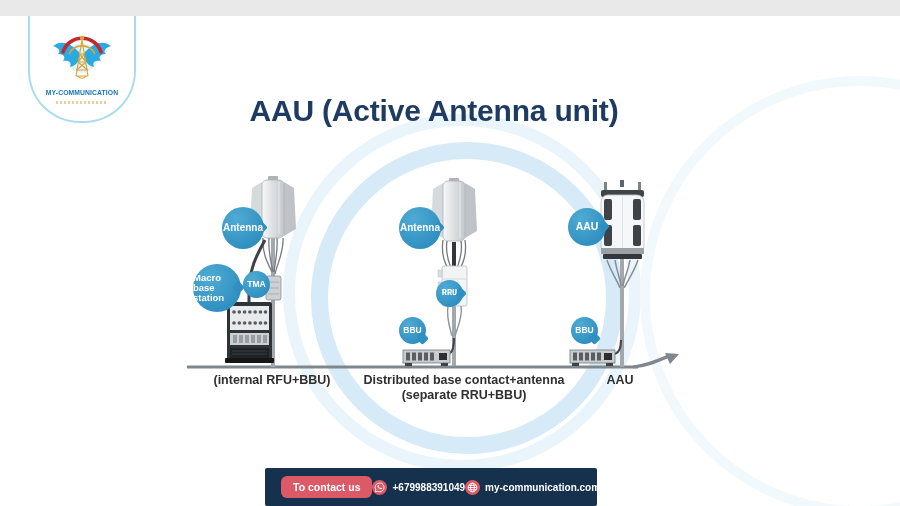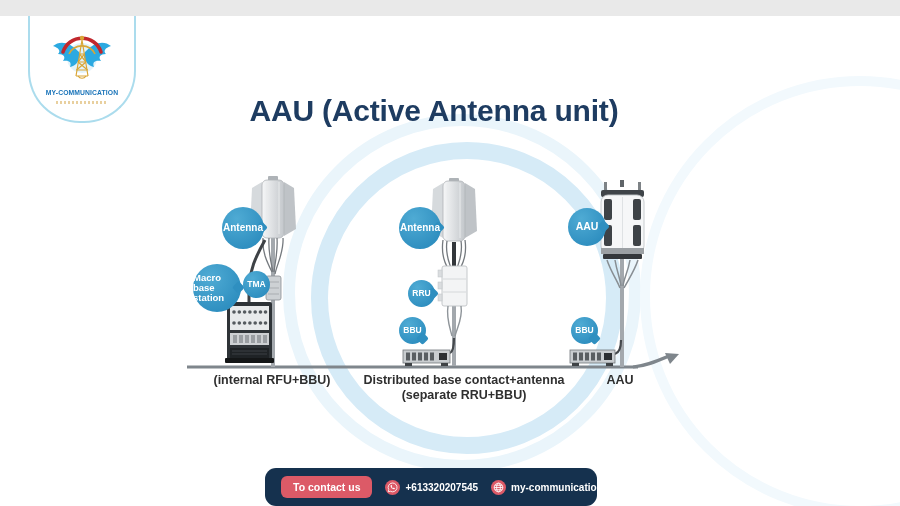--- a/index.html
+++ b/index.html
@@ -46,36 +46,36 @@
   .bubble::after{
     content:"";position:absolute;width:9px;height:9px;background:#2f8fc0;
     transform:rotate(45deg);right:-2px;top:50%;margin-top:-5px;z-index:-1;border-radius:2px;
   }
   .tail-br::after{top:auto;bottom:1px;right:-1px;}
   .no-tail::after{display:none;}
   .b-antenna1{left:222px;top:191px;width:42px;height:42px;font-size:10px;}
   .b-macro{left:193px;top:248px;width:48px;height:48px;font-size:9.5px;}
   .b-tma{left:243px;top:255px;width:27px;height:27px;font-size:8.5px;}
   .b-antenna2{left:399px;top:191px;width:42px;height:42px;font-size:10px;}
-  .b-rru{left:408px;top:264px;width:27px;height:27px;font-size:8.5px;}
+  .b-rru{left:436px;top:264px;width:27px;height:27px;font-size:8.5px;font-family:Liberation Mono, monospace;}
   .b-bbu2{left:399px;top:301px;width:27px;height:27px;font-size:8.5px;}
   .b-aau{left:568px;top:192px;width:38px;height:38px;font-size:10.5px;}
   .b-bbu3{left:571px;top:301px;width:27px;height:27px;font-size:8.5px;}
 
   
   .caption{position:absolute;text-align:center;color:#2f2f2f;font-weight:bold;
     font-size:12.5px;line-height:1.22;z-index:3;top:357px;}
   .cap1{left:173px;width:198px;}
   .cap2{left:363px;width:202px;}
   .cap3{left:570px;width:100px;}
 
   
   .footer{
     position:absolute;left:265px;top:452px;width:332px;height:38px;background:#15314e;
-    border-radius:11px;display:flex;align-items:center;padding:0 16px;gap:13px;
+    border-radius:2px;display:flex;align-items:center;padding:0 16px;
     z-index:6;box-sizing:border-box;
   }
   .contact-btn{
     background:#dc5a67;color:#fff;font-size:10.5px;font-weight:bold;font-family:inherit;
     padding:5px 12px;border-radius:6px;border:none;white-space:nowrap;cursor:pointer;
   }
   .f-item{display:flex;align-items:center;gap:5px;color:#fff;font-size:10px;
     font-weight:bold;white-space:nowrap;cursor:pointer;}
   .f-icon{width:15px;height:15px;display:block;}
 </style>
@@ -297,21 +297,21 @@
   </div>
 
   <div class="footer">
     <button class="contact-btn">To contact us</button>
     <div class="f-item">
       <svg class="f-icon" viewBox="0 0 16 16">
         <circle cx="8" cy="8" r="8" fill="#dc5a67"></circle>
         <path d="M8 3.2a4.7 4.7 0 0 0-4 7.1L3.4 12.6l2.4-.6A4.7 4.7 0 1 0 8 3.2z" fill="none" stroke="#fff" stroke-width="0.9"></path>
         <path d="M6.2 5.6c.2-.5.8-.5 1 0l.3.7c.1.3 0 .6-.2.8l-.2.2c.3.6.8 1.1 1.4 1.4l.2-.2c.2-.2.5-.3.8-.2l.7.3c.5.2.5.8 0 1-.5.2-1 .3-1.5.1A4 4 0 0 1 6.1 7.1c-.2-.5-.1-1 .1-1.5z" fill="#fff"></path>
       </svg>
-      <span>+613320207545</span>
+      <span>+679988391049</span>
     </div>
     <div class="f-item">
       <svg class="f-icon" viewBox="0 0 16 16">
         <circle cx="8" cy="8" r="8" fill="#dc5a67"></circle>
         <circle cx="8" cy="8" r="4.6" fill="none" stroke="#fff" stroke-width="0.9"></circle>
         <ellipse cx="8" cy="8" rx="2.1" ry="4.6" fill="none" stroke="#fff" stroke-width="0.9"></ellipse>
         <path d="M3.4 8 H12.6 M4.1 5.6 H11.9 M4.1 10.4 H11.9" stroke="#fff" stroke-width="0.9"></path>
       </svg>
       <span>my-communication.com</span>
     </div>

